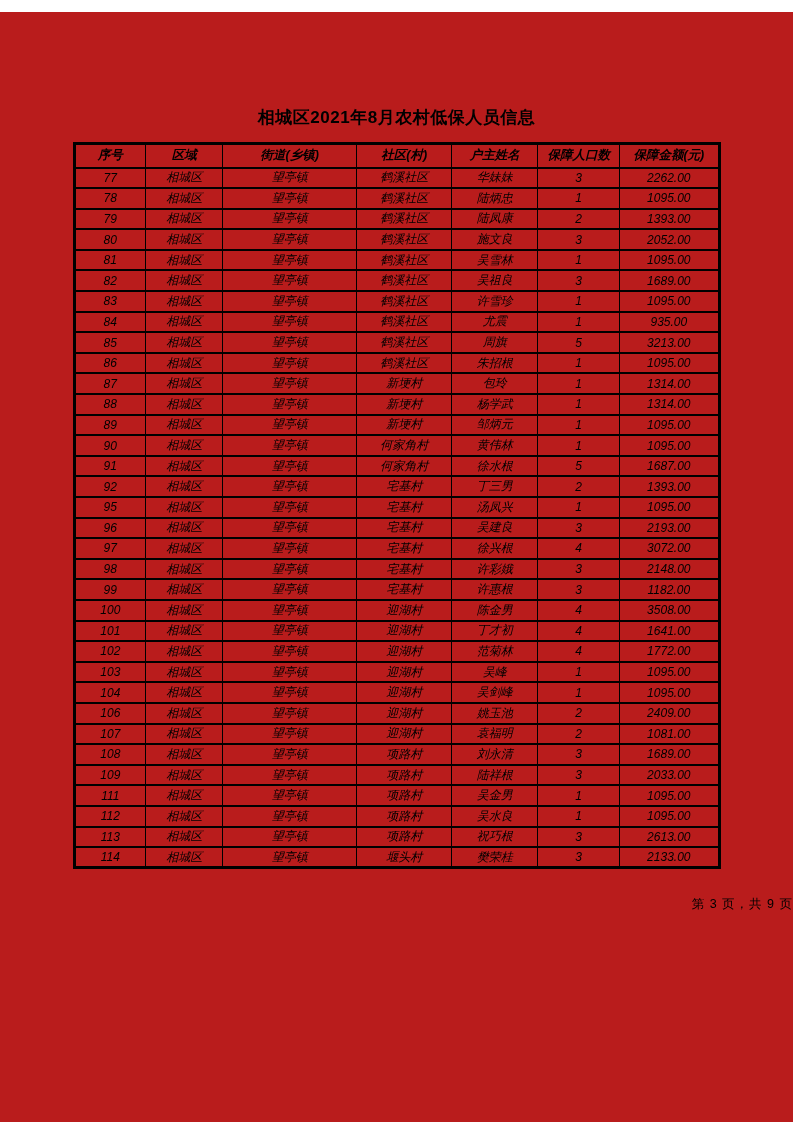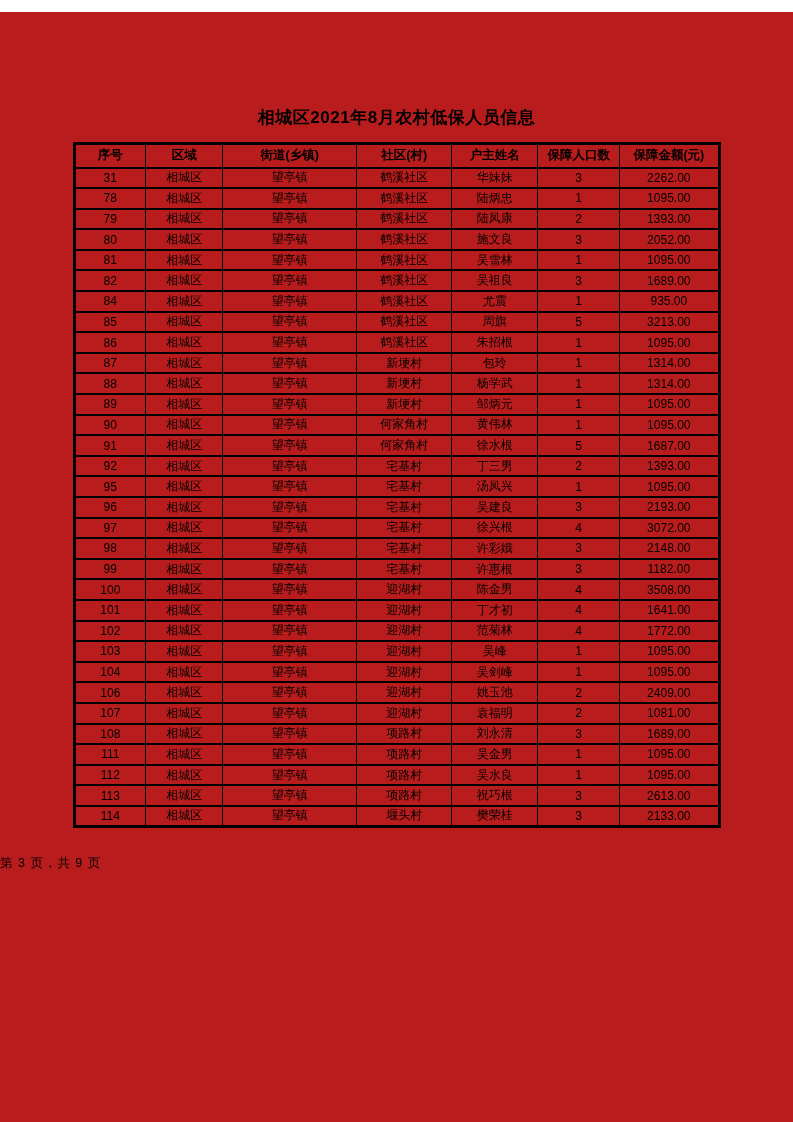--- a/index.html
+++ b/index.html
@@ -20,20 +20,21 @@
     padding-top: 94px;
     text-align: center;
     font-size: 17px;
     font-weight: bold;
     letter-spacing: 0.5px;
     color: #000000;
   }
   .table-wrap {
     width: 648px;
     margin: 13px auto 0 auto;
+    font-style: italic;
   }
   table.data-table {
     width: 100%;
     border-collapse: collapse;
     border: 3px solid #000000;
     table-layout: fixed;
   }
   table.data-table th,
   table.data-table td {
     border-top: 2px solid #000000;
@@ -50,21 +51,21 @@
     font-size: 12.5px;
     font-weight: bold;
   }
   table.data-table td {
     height: 20.6px;
     font-size: 12px;
     font-weight: normal;
   }
   .page-footer {
     margin-top: 27px;
-    text-align: left;
+    text-align: right;
     font-size: 12.5px;
     color: #000000;
     letter-spacing: 1px;
   }
 </style>
 </head>
 <body>
 
 <div class="page">
 
@@ -87,21 +88,21 @@
           <th>区域</th>
           <th>街道(乡镇)</th>
           <th>社区(村)</th>
           <th>户主姓名</th>
           <th>保障人口数</th>
           <th>保障金额(元)</th>
         </tr>
       </thead>
       <tbody id="table-body">
           <tr>
-            <td>31</td>
+            <td>77</td>
             <td>相城区</td>
             <td>望亭镇</td>
             <td>鹤溪社区</td>
             <td>华妹妹</td>
             <td>3</td>
             <td>2262.00</td>
           </tr>
           <tr>
             <td>78</td>
             <td>相城区</td>
@@ -139,20 +140,29 @@
             <td>1095.00</td>
           </tr>
           <tr>
             <td>82</td>
             <td>相城区</td>
             <td>望亭镇</td>
             <td>鹤溪社区</td>
             <td>吴祖良</td>
             <td>3</td>
             <td>1689.00</td>
+          </tr>
+          <tr>
+            <td>83</td>
+            <td>相城区</td>
+            <td>望亭镇</td>
+            <td>鹤溪社区</td>
+            <td>许雪珍</td>
+            <td>1</td>
+            <td>1095.00</td>
           </tr>
           <tr>
             <td>84</td>
             <td>相城区</td>
             <td>望亭镇</td>
             <td>鹤溪社区</td>
             <td>尤震</td>
             <td>1</td>
             <td>935.00</td>
           </tr>
@@ -339,20 +349,29 @@
           <tr>
             <td>108</td>
             <td>相城区</td>
             <td>望亭镇</td>
             <td>项路村</td>
             <td>刘永清</td>
             <td>3</td>
             <td>1689.00</td>
           </tr>
           <tr>
+            <td>109</td>
+            <td>相城区</td>
+            <td>望亭镇</td>
+            <td>项路村</td>
+            <td>陆祥根</td>
+            <td>3</td>
+            <td>2033.00</td>
+          </tr>
+          <tr>
             <td>111</td>
             <td>相城区</td>
             <td>望亭镇</td>
             <td>项路村</td>
             <td>吴金男</td>
             <td>1</td>
             <td>1095.00</td>
           </tr>
           <tr>
             <td>112</td>

